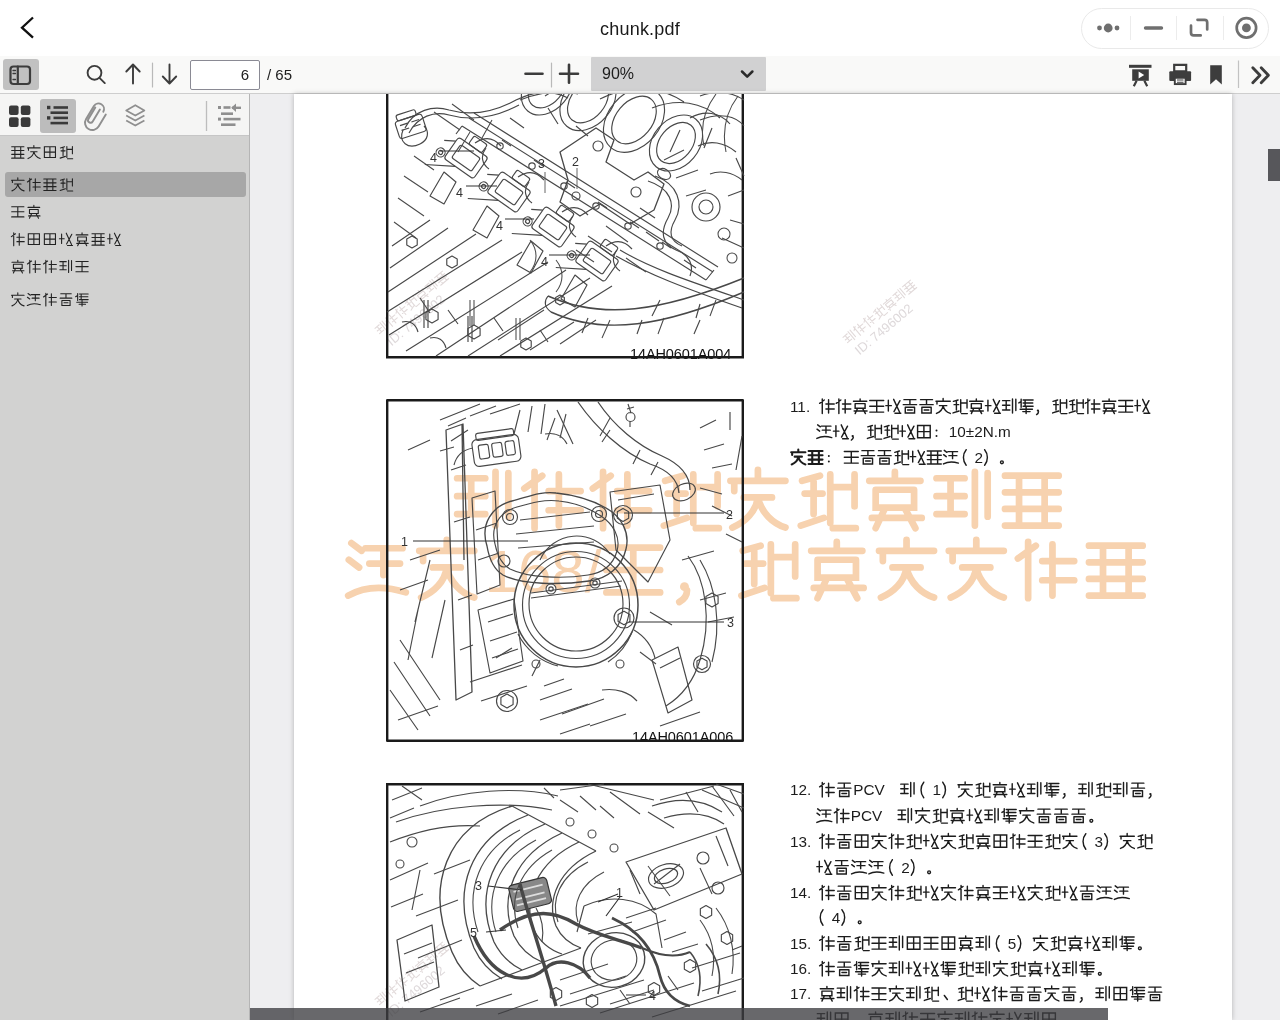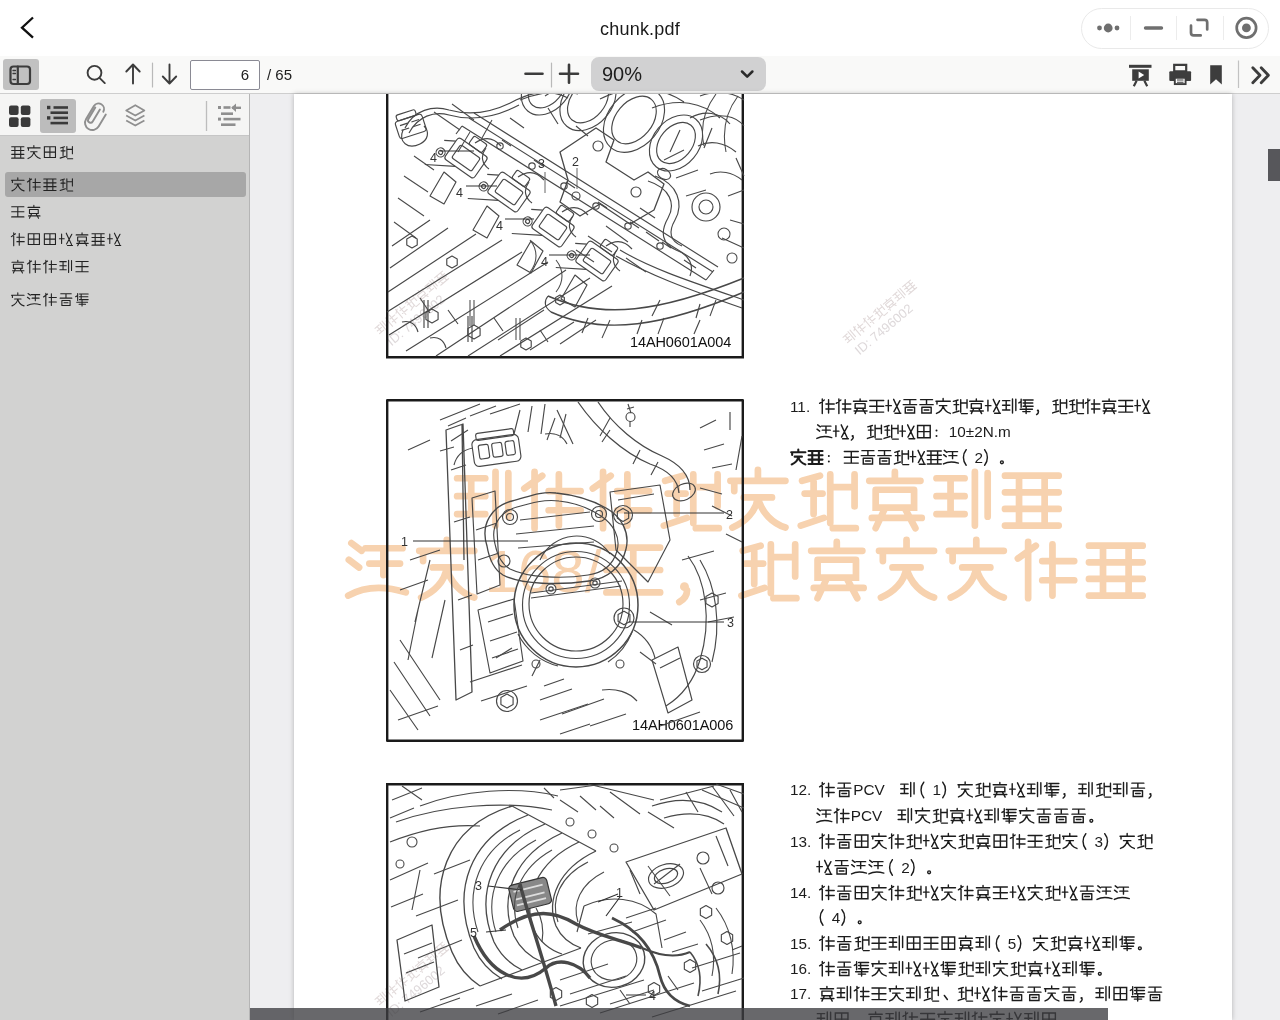--- a/index.html
+++ b/index.html
@@ -1,28 +1,28 @@
 <!DOCTYPE html>
 <html><head><meta charset="utf-8"><style>html,body{margin:0;padding:0;width:1280px;height:1020px;overflow:hidden;background:#fff;font-family:"Liberation Sans",sans-serif;}
 .abs{position:absolute;}
 #titlebar{left:0;top:0;width:1280px;height:56px;background:#fff;}
 #title{left:0;top:18.5px;width:1280px;text-align:center;font-size:18px;color:#1a1a1a;letter-spacing:0.2px;}
 #pill{left:1081px;top:7.5px;width:186px;height:39px;border:1px solid #e9e9e9;border-radius:21px;background:#fff;}
 #toolbar{left:0;top:56px;width:1280px;height:37px;background:#f9f9f8;border-bottom:1px solid #cecece;}
 #sbtn{left:3px;top:59px;width:36px;height:31px;background:#c1c1c1;border-radius:3px;}
 #pginput{left:190px;top:59.5px;width:70px;height:30px;box-sizing:border-box;background:#fff;border:1px solid #8a8a94;border-radius:2px;font-size:15px;color:#202020;text-align:right;line-height:28px;padding-right:10px;}
 #pgcount{left:267px;top:66px;font-size:15px;color:#202020;}
-#zoomsel{left:591px;top:57px;width:175px;height:34px;background:#d1d1d2;border-radius:8px;font-size:20px;color:#1d1d1d;line-height:34px;padding-left:11px;box-sizing:border-box;}
+#zoomsel{left:591px;top:57px;width:175px;height:34px;background:#d1d1d2;border-radius:1px;font-size:16px;color:#1d1d1d;line-height:34px;padding-left:11px;box-sizing:border-box;}
 #sidebar{left:0;top:94px;width:249px;height:926px;background:#d2d2d1;border-right:1px solid #b5b5b5;}
 #sbhead{left:0;top:94px;width:249px;height:41px;background:#f5f5f4;border-bottom:1px solid #c6c6c6;}
 #olbtn{left:40px;top:99px;width:36px;height:34px;background:#bcbcbc;border-radius:3px;}
 #selitem{left:5px;top:171.5px;width:241px;height:25.5px;background:#a7a7a7;border-radius:3px;}
 #viewer{left:250px;top:94px;width:1030px;height:926px;background:#eeeef0;}
 #page{left:294px;top:94px;width:938px;height:926px;background:#fff;box-shadow:0 0 5px rgba(0,0,0,0.25);}
-#lbl1,#lbl2{font-size:14.5px;color:#111;letter-spacing:-0.1px;}
+#lbl1,#lbl2{font-size:14.5px;color:#111;letter-spacing:-0.1px;margin-top:12px;}
 #vthumb{left:1267.5px;top:149px;width:12.5px;height:32px;background:#57575b;}
 #hthumb{left:250px;top:1007.5px;width:858px;height:12.5px;background:rgba(62,62,65,0.78);}
 #ov{left:0;top:0;}
 </style></head><body>
 <div id="titlebar" class="abs"></div>
 <div id="toolbar" class="abs"></div>
 <div id="sbtn" class="abs"></div>
 <div id="pginput" class="abs">6</div>
 <div id="pgcount" class="abs">/ 65</div>
 <div id="zoomsel" class="abs">90%</div>

